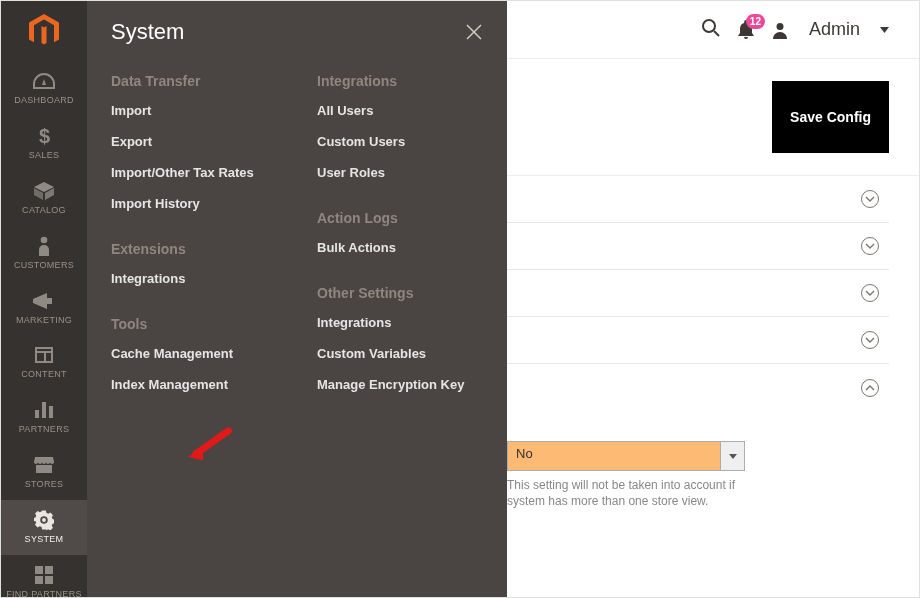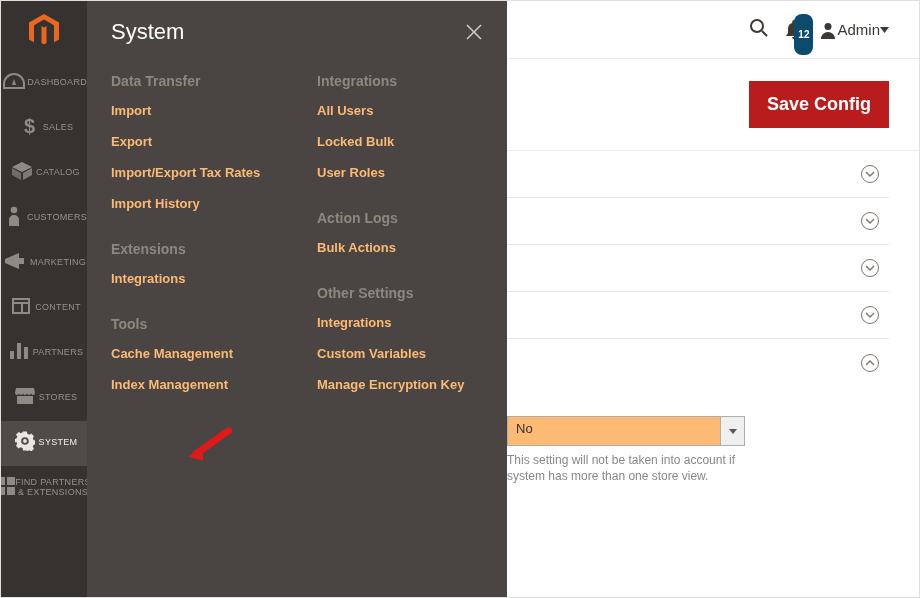--- a/index.html
+++ b/index.html
@@ -1,43 +1,43 @@
 <!DOCTYPE html>
 <html><head>
 <meta charset="utf-8">
 <style>
   * { box-sizing: border-box; margin: 0; padding: 0; }
   body { font-family: "Helvetica Neue", Arial, sans-serif; background: #fff; width: 920px; height: 598px; position: relative; overflow: hidden; border: 1px solid #e0e0e0; }
   
   .sidebar { position: absolute; left: 0; top: 0; width: 86px; height: 100%; background: #363230; z-index: 1; }
   .logo { width: 86px; height: 60px; display: flex; align-items: center; justify-content: center; }
   .nav { display: flex; flex-direction: column; }
-  .nav-item { display: flex; flex-direction: row; align-items: center; justify-content: center; padding: 8px 0 10px 0; color: #989189; font-size: 9px; letter-spacing: 0.3px; cursor: pointer; }
+  .nav-item { display: flex; flex-direction: column; align-items: center; justify-content: center; padding: 8px 0 10px 0; color: #989189; font-size: 9px; letter-spacing: 0.3px; cursor: pointer; }
   .nav-item.active { background: #504b48; color: #eee; }
   .nav-ico { width: 28px; height: 24px; display: flex; align-items: center; justify-content: center; margin-bottom: 3px; }
   .nav-lbl { text-align: center; line-height: 1.1; }
 
   .flyout { position: absolute; left: 86px; top: 0; width: 420px; height: 100%; background: #4a4542; z-index: 2; color: #eee; padding: 18px 24px 24px 24px; }
   .fly-head { display: flex; justify-content: space-between; align-items: center; margin-bottom: 28px; }
   .fly-title { color: #fff; font-size: 22px; font-weight: 400; }
   .fly-close { cursor: pointer; width: 18px; height: 18px; color: #eae5e1; }
   .fly-cols { display: flex; gap: 40px; }
   .fly-col { flex: 1; min-width: 160px; }
   .fgrp { margin-bottom: 30px; }
   .fgrp-title { color: #8d877f; font-size: 14px; font-weight: 600; margin-bottom: 14px; }
-  .fitm { color: #fdba74; font-size: 13px; font-weight: 600; margin-bottom: 16px; cursor: pointer; display: block; }
+  .fitm { color: #e5e5e5; font-size: 13px; font-weight: 600; margin-bottom: 16px; cursor: pointer; display: block; }
 
   .topbar { position: absolute; right: 0; top: 0; left: 506px; height: 58px; border-bottom: 1px solid #ececec; display: flex; align-items: center; justify-content: flex-end; padding: 0 30px; gap: 16px; }
   .notif { position: relative; cursor: pointer; display: flex; }
-  .badge { position: absolute; top: -6px; right: -10px; background: #0c4a6e; color: #fff; font-size: 10px; font-weight: 700; padding: 15px 4px; border-radius: 8px; }
-  .userbox { display: flex; align-items: center; gap: 0; color: #3d3833; font-size: 15px; cursor: pointer; }
+  .badge { position: absolute; top: -6px; right: -10px; background: #ec4899; color: #fff; font-size: 10px; font-weight: 700; padding: 2px 4px; border-radius: 8px; }
+  .userbox { display: flex; align-items: center; gap: 20px; color: #3d3833; font-size: 18px; cursor: pointer; }
 
   .content { position: absolute; left: 506px; top: 58px; right: 0; bottom: 0; }
   .savebar { display: flex; justify-content: flex-end; padding: 22px 30px; border-bottom: 1px solid #ededed; }
-  .save-btn { background: #b91c1c; color: #fff; font-size: 18px; font-weight: 600; border: none; padding: 13px 18px; cursor: pointer; }
+  .save-btn { background: #000000; color: #fff; font-size: 14px; font-weight: 600; border: none; padding: 28px 18px; cursor: pointer; }
   .sections { padding-right: 30px; }
   .sec { height: 47px; display: flex; justify-content: flex-end; align-items: center; border-bottom: 1px solid #e7e7e7; padding-right: 10px; }
   .circ { width: 18px; height: 18px; border: 1px solid #7b756e; border-radius: 50%; display: flex; align-items: center; justify-content: center; cursor: pointer; }
   .field { display: flex; padding: 30px 0 0 0; }
   .sel-wrap { display: flex; }
   .sel { width: 214px; height: 30px; border: 1px solid #adadad; background: #fdba74; padding: 4px 8px; font-size: 13px; color: #323232; }
   .sel-btn { width: 24px; height: 30px; border: 1px solid #adadad; border-left: 0; background: #efefef; display: flex; align-items: center; justify-content: center; }
   .help { font-size: 12px; color: #888; margin-top: 6px; line-height: 1.35; max-width: 260px; }
 
   .arrow { position: absolute; left: 188px; top: 424px; z-index: 3; color: #e21919; transform: rotate(6deg); }
@@ -159,38 +159,38 @@
           <line x1="16" y1="2" x2="2" y2="16"></line>
         </svg>
     </div>
   </div>
   <div class="fly-cols">
     <div class="fly-col">
       <div class="fgrp">
         <div class="fgrp-title">Data Transfer</div>
         <a class="fitm">Import</a>
         <a class="fitm">Export</a>
-        <a class="fitm">Import/Export Tax Rates</a>
+        <a class="fitm">Import/Other Tax Rates</a>
         <a class="fitm">Import History</a>
       </div>
       <div class="fgrp">
         <div class="fgrp-title">Extensions</div>
         <a class="fitm">Integrations</a>
       </div>
       <div class="fgrp">
         <div class="fgrp-title">Tools</div>
         <a class="fitm">Cache Management</a>
         <a class="fitm">Index Management</a>
       </div>
     </div>
     <div class="fly-col">
       <div class="fgrp">
         <div class="fgrp-title">Integrations</div>
         <a class="fitm">All Users</a>
-        <a class="fitm">Locked Bulk</a>
+        <a class="fitm">Custom Users</a>
         <a class="fitm">User Roles</a>
       </div>
       <div class="fgrp">
         <div class="fgrp-title">Action Logs</div>
         <a class="fitm">Bulk Actions</a>
       </div>
       <div class="fgrp">
         <div class="fgrp-title">Other Settings</div>
         <a class="fitm">Integrations</a>
         <a class="fitm">Custom Variables</a>

